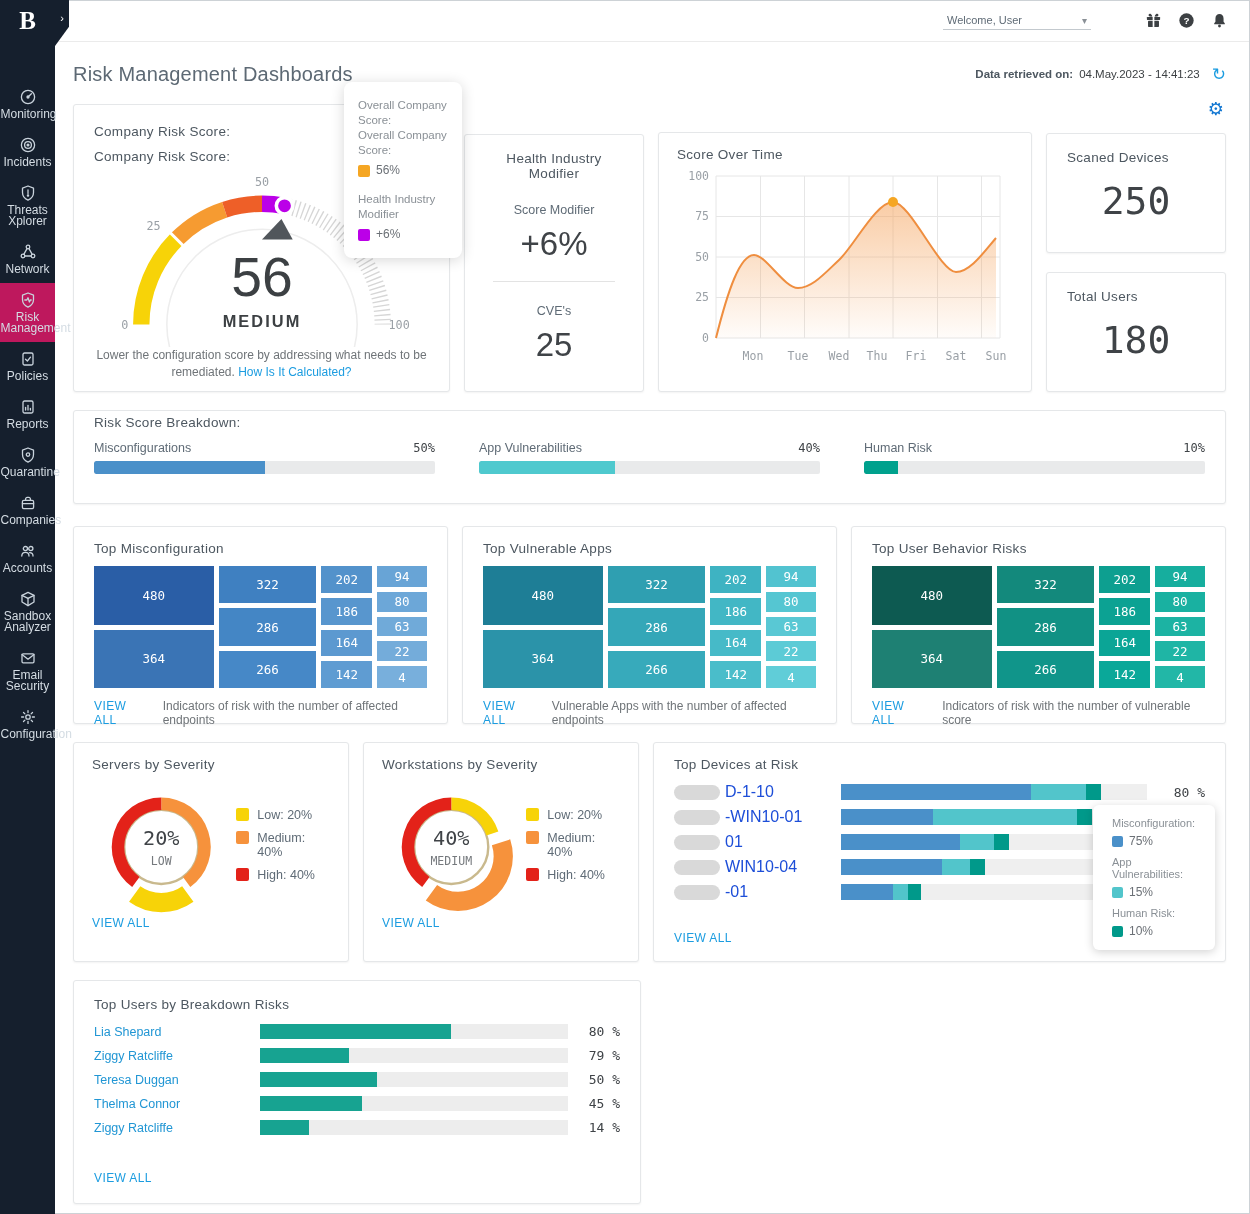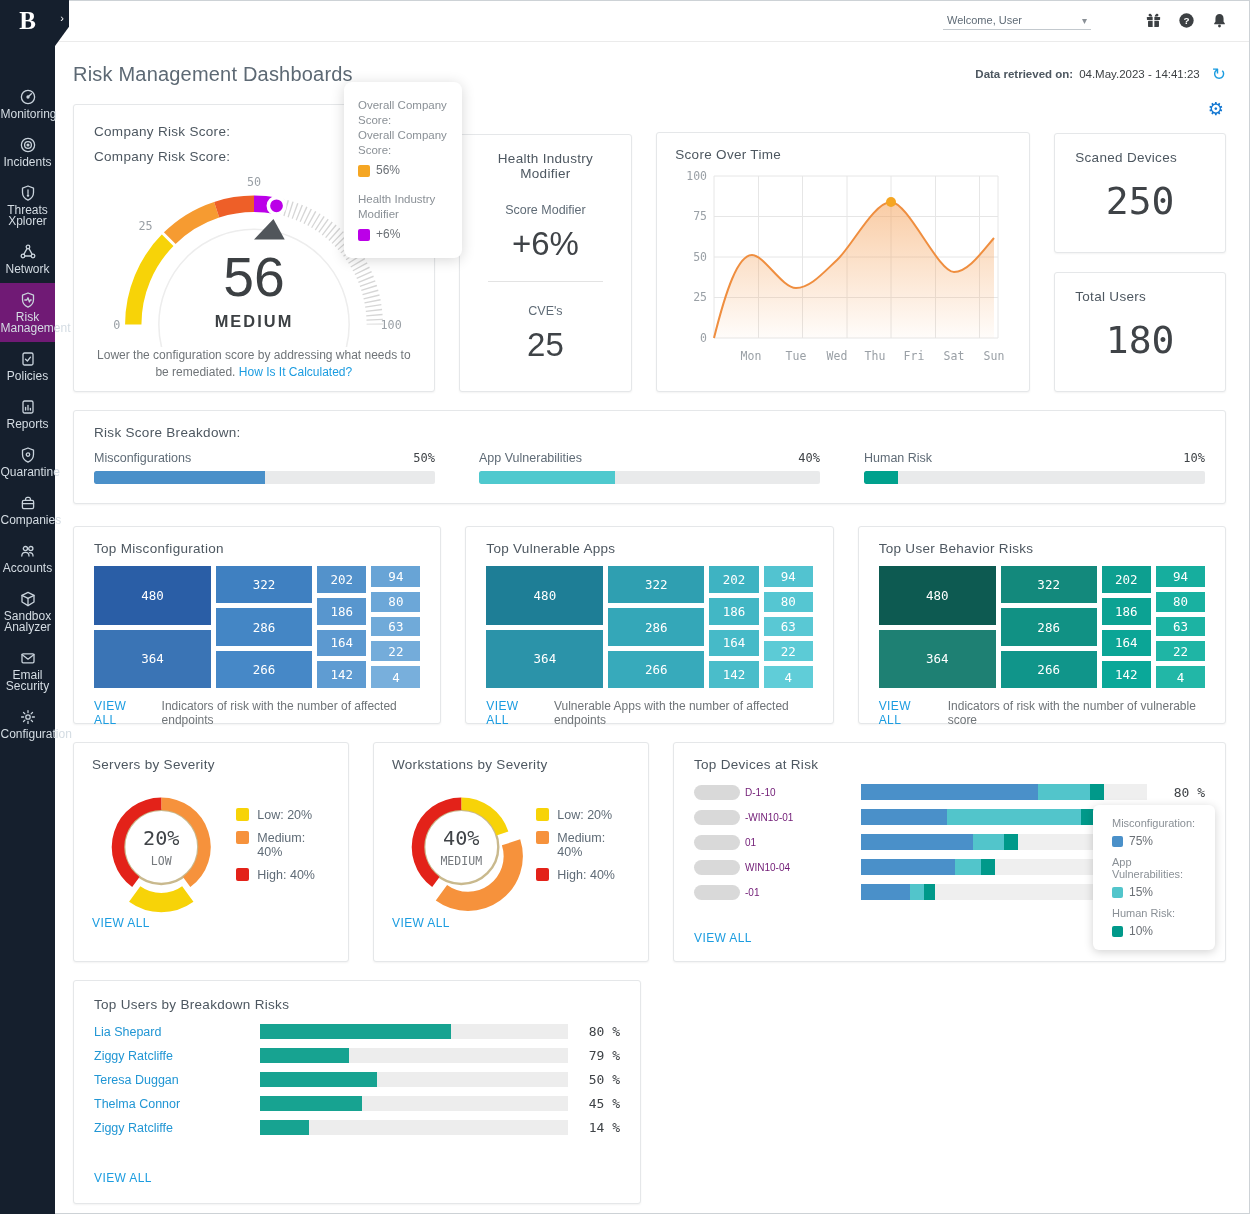--- a/index.html
+++ b/index.html
@@ -13,21 +13,21 @@
 
   
   .sidebar { position:absolute; left:0; top:0; bottom:0; width:55px; background:#151f2d; z-index:20; }
   .logo-block { height:42px; display:flex; align-items:center; justify-content:center; }
   .logo { color:#fff; font-size:25px; font-weight:bold; font-family:"Liberation Serif", serif; }
   .logo-tab { position:absolute; left:55px; top:0; width:14px; height:46px; background:#151f2d;
     clip-path:polygon(0 0,100% 0,100% 58%,0 100%); display:flex; align-items:flex-start; justify-content:center; }
   .logo-tab span { color:#fff; font-size:11px; margin-top:12px; }
   .side-nav { display:flex; flex-direction:column; margin-top:38px; }
   .side-item { padding:8px 2px; display:flex; flex-direction:column; align-items:center; gap:3px; cursor:pointer; }
-  .side-item.active { background:#701a75; }
+  .side-item.active { background:#be185d; }
   .side-ico { width:18px; height:18px; color:#c9d3dc; display:flex; align-items:center; justify-content:center; }
   .side-ico svg { width:18px; height:18px; }
   .side-label { font-size:12px; color:#d4dce3; text-align:center; line-height:11px; max-width:54px; }
 
   
   .topbar { margin-left:55px; height:42px; background:#fff; border-bottom:1px solid #ebebeb;
     display:flex; align-items:center; justify-content:flex-end; padding-right:22px; gap:26px; }
   .welcome-select { width:148px; border-bottom:1px solid #c3c9ce; display:flex; align-items:center;
     justify-content:space-between; padding:3px 4px; font-size:11px; color:#5f6b76; cursor:pointer; margin-right:28px; }
   .welcome-caret { color:#8a9096; font-size:10px; }
@@ -42,21 +42,21 @@
   .retrieved .lab { color:#4d5760; font-weight:bold; }
   .retrieved .val { color:#3c4043; }
   .refresh { color:#1b9ce0; font-size:17px; cursor:pointer; margin-left:6px; }
   .gear-settings { position:absolute; right:26px; top:56px; color:#1277d2; font-size:18px; cursor:pointer; z-index:6; }
 
   .card { background:#fff; border:1px solid #e5e7e9; border-radius:3px; box-shadow:0 1px 2px rgba(0,0,0,.05); padding:16px 20px; }
   .card-title { font-size:13.5px; color:#4d5760; letter-spacing:.3px; }
   .view-all { color:#1b9ce0; font-size:12px; letter-spacing:.4px; cursor:pointer; }
   .caption { font-size:12px; color:#6f7478; }
 
-  .row { display:flex; gap:24px; }
+  .row { display:flex; gap:14px; }
   .row1 { margin-top:12px; align-items:flex-end; }
   .gauge-card { width:377px; height:288px; padding:14px 20px; }
   .gauge-card .card-title { line-height:25px; }
   .gauge-wrap { display:flex; justify-content:center; margin-top:2px; }
   .gauge-footer { text-align:center; font-size:12px; color:#6f7478; line-height:17px; margin-top:0px; }
   .gauge-footer a { color:#1b9ce0; text-decoration:none; }
 
   .health-card { width:180px; height:258px; text-align:center; }
   .health-card .sub { font-size:12.5px; color:#5f6b76; margin-top:22px; }
   .health-card .big { font-size:33px; color:#3f4347; margin-top:8px; }
@@ -69,21 +69,21 @@
 
   
   .score-tooltip { position:absolute; left:289px; top:40px; width:118px; min-height:170px; background:#fff;
     border-radius:8px; box-shadow:0 2px 14px rgba(0,0,0,.16); padding:16px 14px; z-index:10;
     font-size:11.5px; color:#8a9096; line-height:15px; }
   .tt-val { display:flex; align-items:center; gap:6px; margin-top:5px; color:#6b7076; font-size:12px; }
   .tt-sw { width:12px; height:12px; border-radius:2px; display:inline-block; }
   .tt-gap { height:14px; }
 
   
-  .breakdown-card { margin-top:18px; height:94px; padding:14px 20px; }
+  .breakdown-card { margin-top:18px; height:94px; padding:4px 20px; }
   .bk-items { display:flex; gap:44px; margin-top:11px; }
   .bk-col { flex:1; }
   .bk-head { display:flex; justify-content:space-between; align-items:flex-end; }
   .bk-label { font-size:12.5px; color:#5f6b76; }
   .bk-val { font-size:12px; color:#3f4347; }
   .bk-track { height:13px; background:#e9eaeb; border-radius:2px; margin-top:6px; overflow:hidden; }
   .bk-fill { height:100%; border-radius:2px 0 0 2px; }
 
   
   .row3 { margin-top:22px; }
@@ -101,21 +101,21 @@
   .donut-flex { display:flex; align-items:center; margin-top:2px; }
   .legend { display:flex; flex-direction:column; gap:9px; }
   .legend-item { display:flex; gap:8px; font-size:12.5px; color:#5f6b76; }
   .legend-item .sw { width:13px; height:13px; border-radius:2px; flex:none; }
   .donut-card .view-all { display:block; margin-top:0px; }
 
   .devices-card { flex:1; height:220px; padding:14px 20px; position:relative; }
   .dev-rows { margin-top:12px; display:flex; flex-direction:column; gap:9px; }
   .dev-row { display:flex; align-items:center; height:16px; }
   .pill { width:46px; height:15px; background:#d9d9d9; border-radius:8px; flex:none; margin-right:5px; }
-  .dev-name { width:116px; font-size:10px; color:#701a75; flex:none; cursor:pointer; }
+  .dev-name { width:116px; font-size:16px; color:#1d4ed8; flex:none; cursor:pointer; }
   .dev-track { flex:1; height:16px; background:#efefef; display:flex; overflow:hidden; }
   .dev-seg { height:100%; }
   .dev-label { width:58px; text-align:right; font-size:13px; color:#3f4347; flex:none; }
   .devices-card .view-all { position:absolute; left:20px; bottom:16px; }
   .dev-tooltip { position:absolute; right:10px; top:62px; width:122px; background:#fff; border-radius:6px;
     box-shadow:0 2px 10px rgba(0,0,0,.18); padding:12px 19px; z-index:5; }
   .dev-tooltip .tt-l { font-size:11px; color:#8a9096; margin-top:8px; }
   .dev-tooltip .tt-l:first-child { margin-top:0; }
 
   

